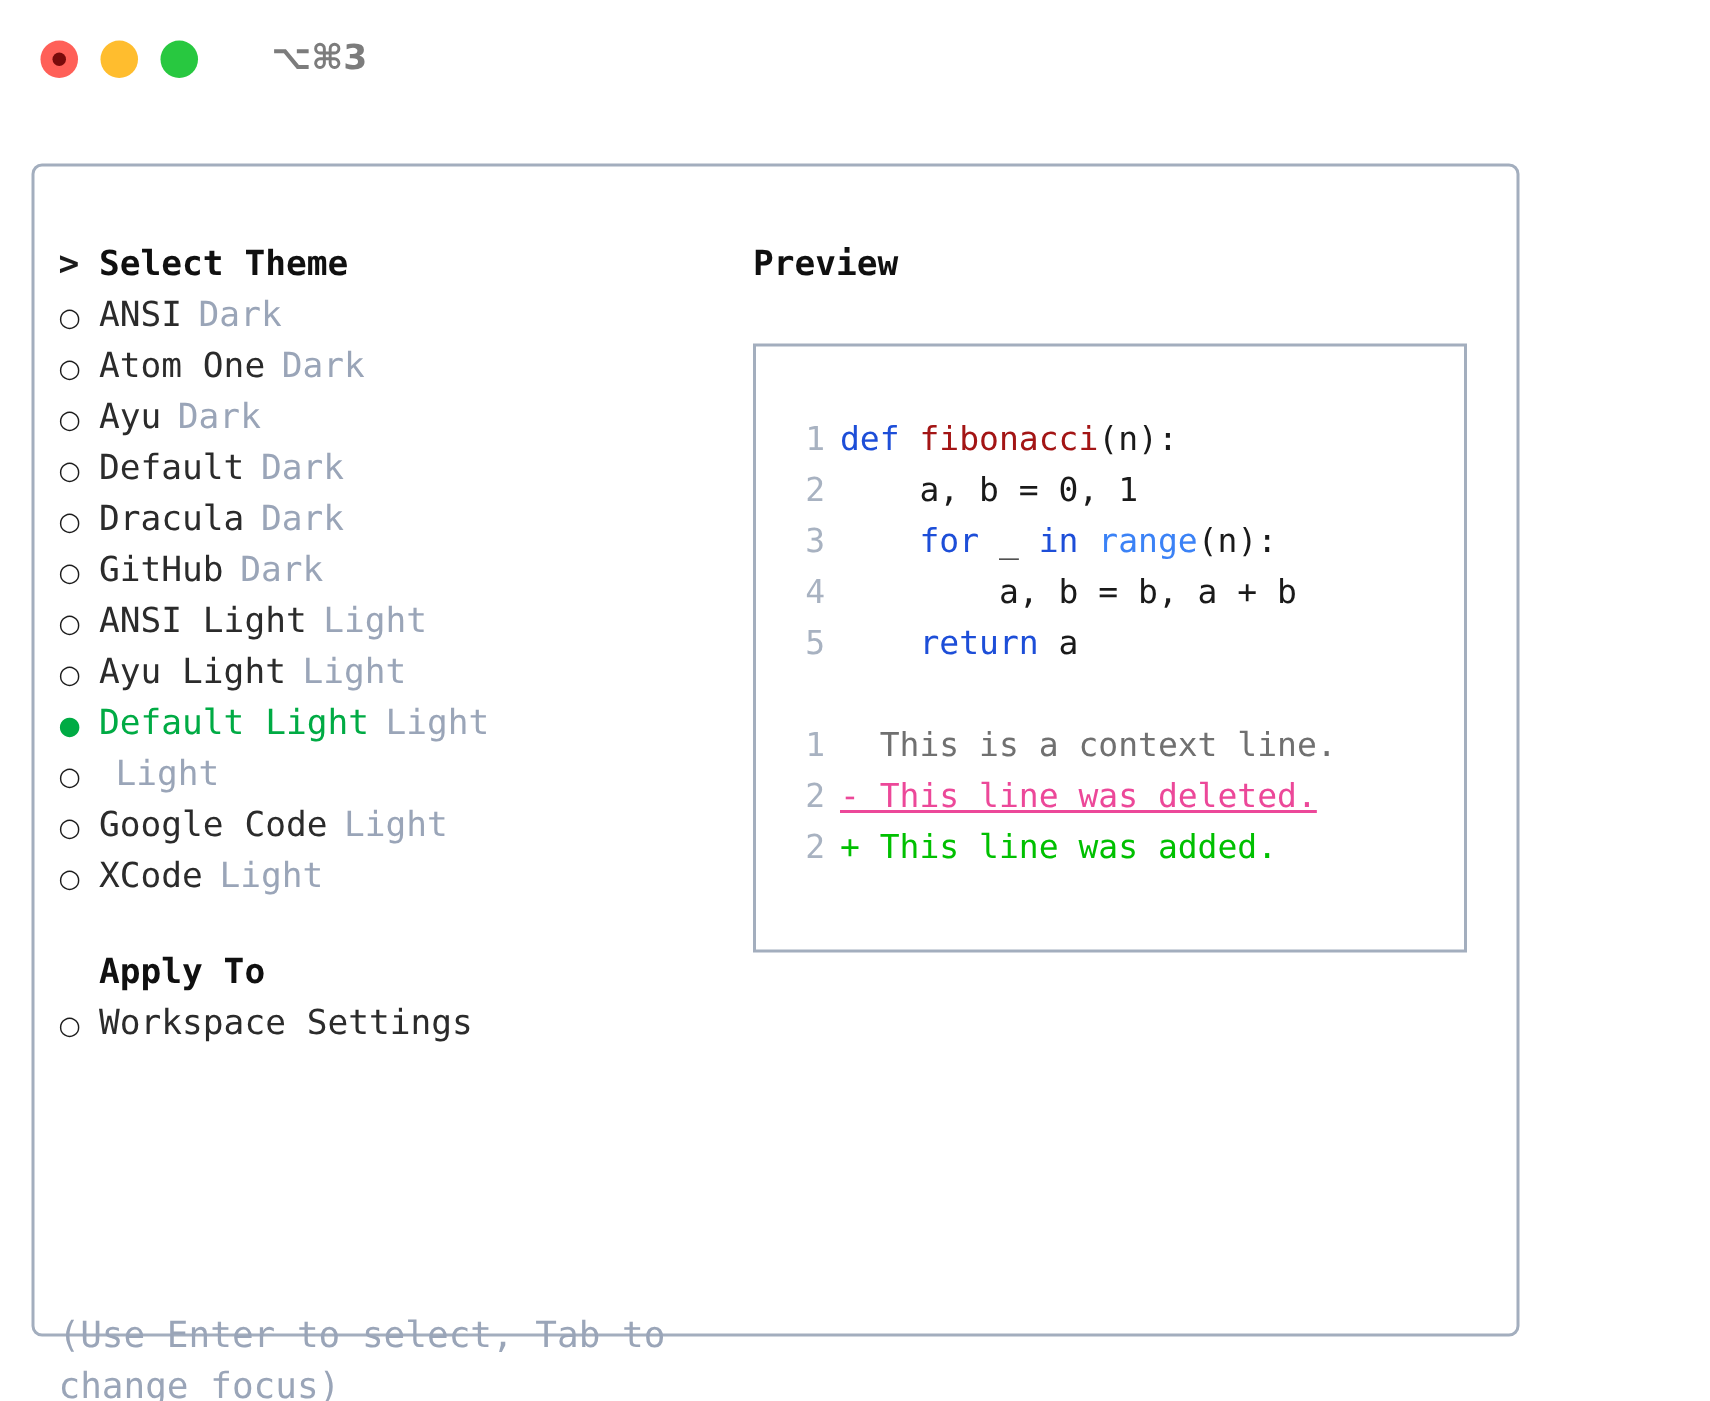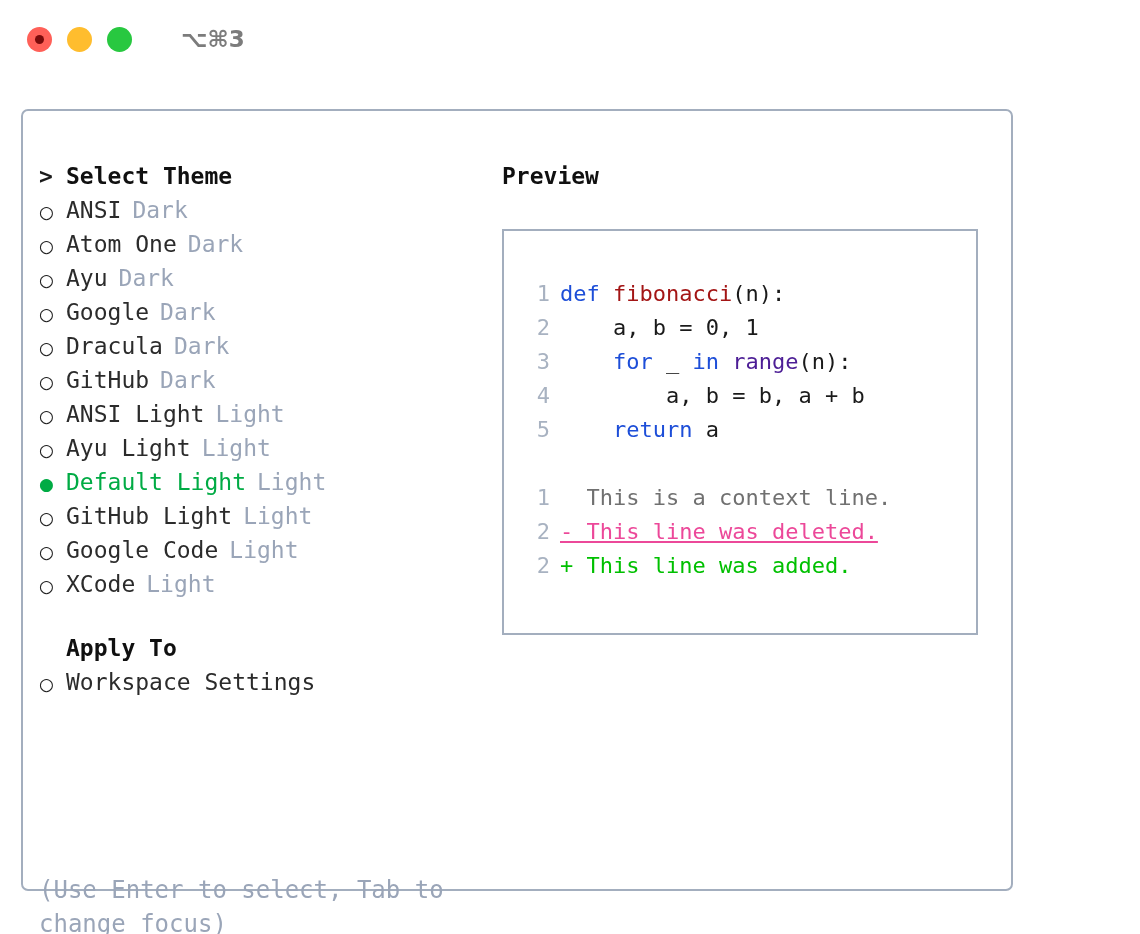--- a/index.html
+++ b/index.html
@@ -183,21 +183,21 @@
     width: 30px;
     flex: 0 0 30px;
     text-align: right;
     color: #a8b2c1;
     margin-right: 10px;
   }
   .code-gap { height: 34px; }
 
   .tok-kw      { color: #1d4ed8; }
   .tok-fn      { color: #a31515; }
-  .tok-builtin { color: #4c1d95; }
+  .tok-builtin { color: #3b82f6; }
   .tok-plain   { color: #1a1a1a; }
   .tok-ctx     { color: #707070; }
   .tok-del     { color: #ec4899; text-decoration: underline; }
   .tok-add     { color: #00c000; text-align: center; }
 </style>
 </head>
 <body>
 
 <div class="window">
 
@@ -212,27 +212,27 @@
 
   <div class="panel">
     <div class="panel-inner">
 
       <div class="left-col">
         <div id="theme-list">
             <div class="row header-row"><span class="marker caret"></span><span class="label">Select Theme</span></div>
             <div class="row"><span class="marker radio-off"></span><span class="label">ANSI</span><span class="tag">Dark</span></div>
             <div class="row"><span class="marker radio-off"></span><span class="label">Atom One</span><span class="tag">Dark</span></div>
             <div class="row"><span class="marker radio-off"></span><span class="label">Ayu</span><span class="tag">Dark</span></div>
-            <div class="row"><span class="marker radio-off"></span><span class="label">Google</span><span class="tag">Dark</span></div>
+            <div class="row"><span class="marker radio-off"></span><span class="label">Default</span><span class="tag">Dark</span></div>
             <div class="row"><span class="marker radio-off"></span><span class="label">Dracula</span><span class="tag">Dark</span></div>
             <div class="row"><span class="marker radio-off"></span><span class="label">GitHub</span><span class="tag">Dark</span></div>
             <div class="row"><span class="marker radio-off"></span><span class="label">ANSI Light</span><span class="tag">Light</span></div>
             <div class="row"><span class="marker radio-off"></span><span class="label">Ayu Light</span><span class="tag">Light</span></div>
             <div class="row"><span class="marker radio-on"></span><span class="label selected">Default Light</span><span class="tag">Light</span></div>
-            <div class="row"><span class="marker radio-off"></span><span class="label">GitHub Light</span><span class="tag">Light</span></div>
+            <div class="row"><span class="marker radio-off"></span><span class="tag">Light</span></div>
             <div class="row"><span class="marker radio-off"></span><span class="label">Google Code</span><span class="tag">Light</span></div>
             <div class="row"><span class="marker radio-off"></span><span class="label">XCode</span><span class="tag">Light</span></div>
           </div>
         <div class="spacer-sm"></div>
         <div id="apply-to-list">
             <div class="row header-row"><span class="marker blank"></span><span class="label">Apply To</span></div>
             <div class="row"><span class="marker radio-off"></span><span class="label">Workspace Settings</span></div>
           </div>
       </div>
 

